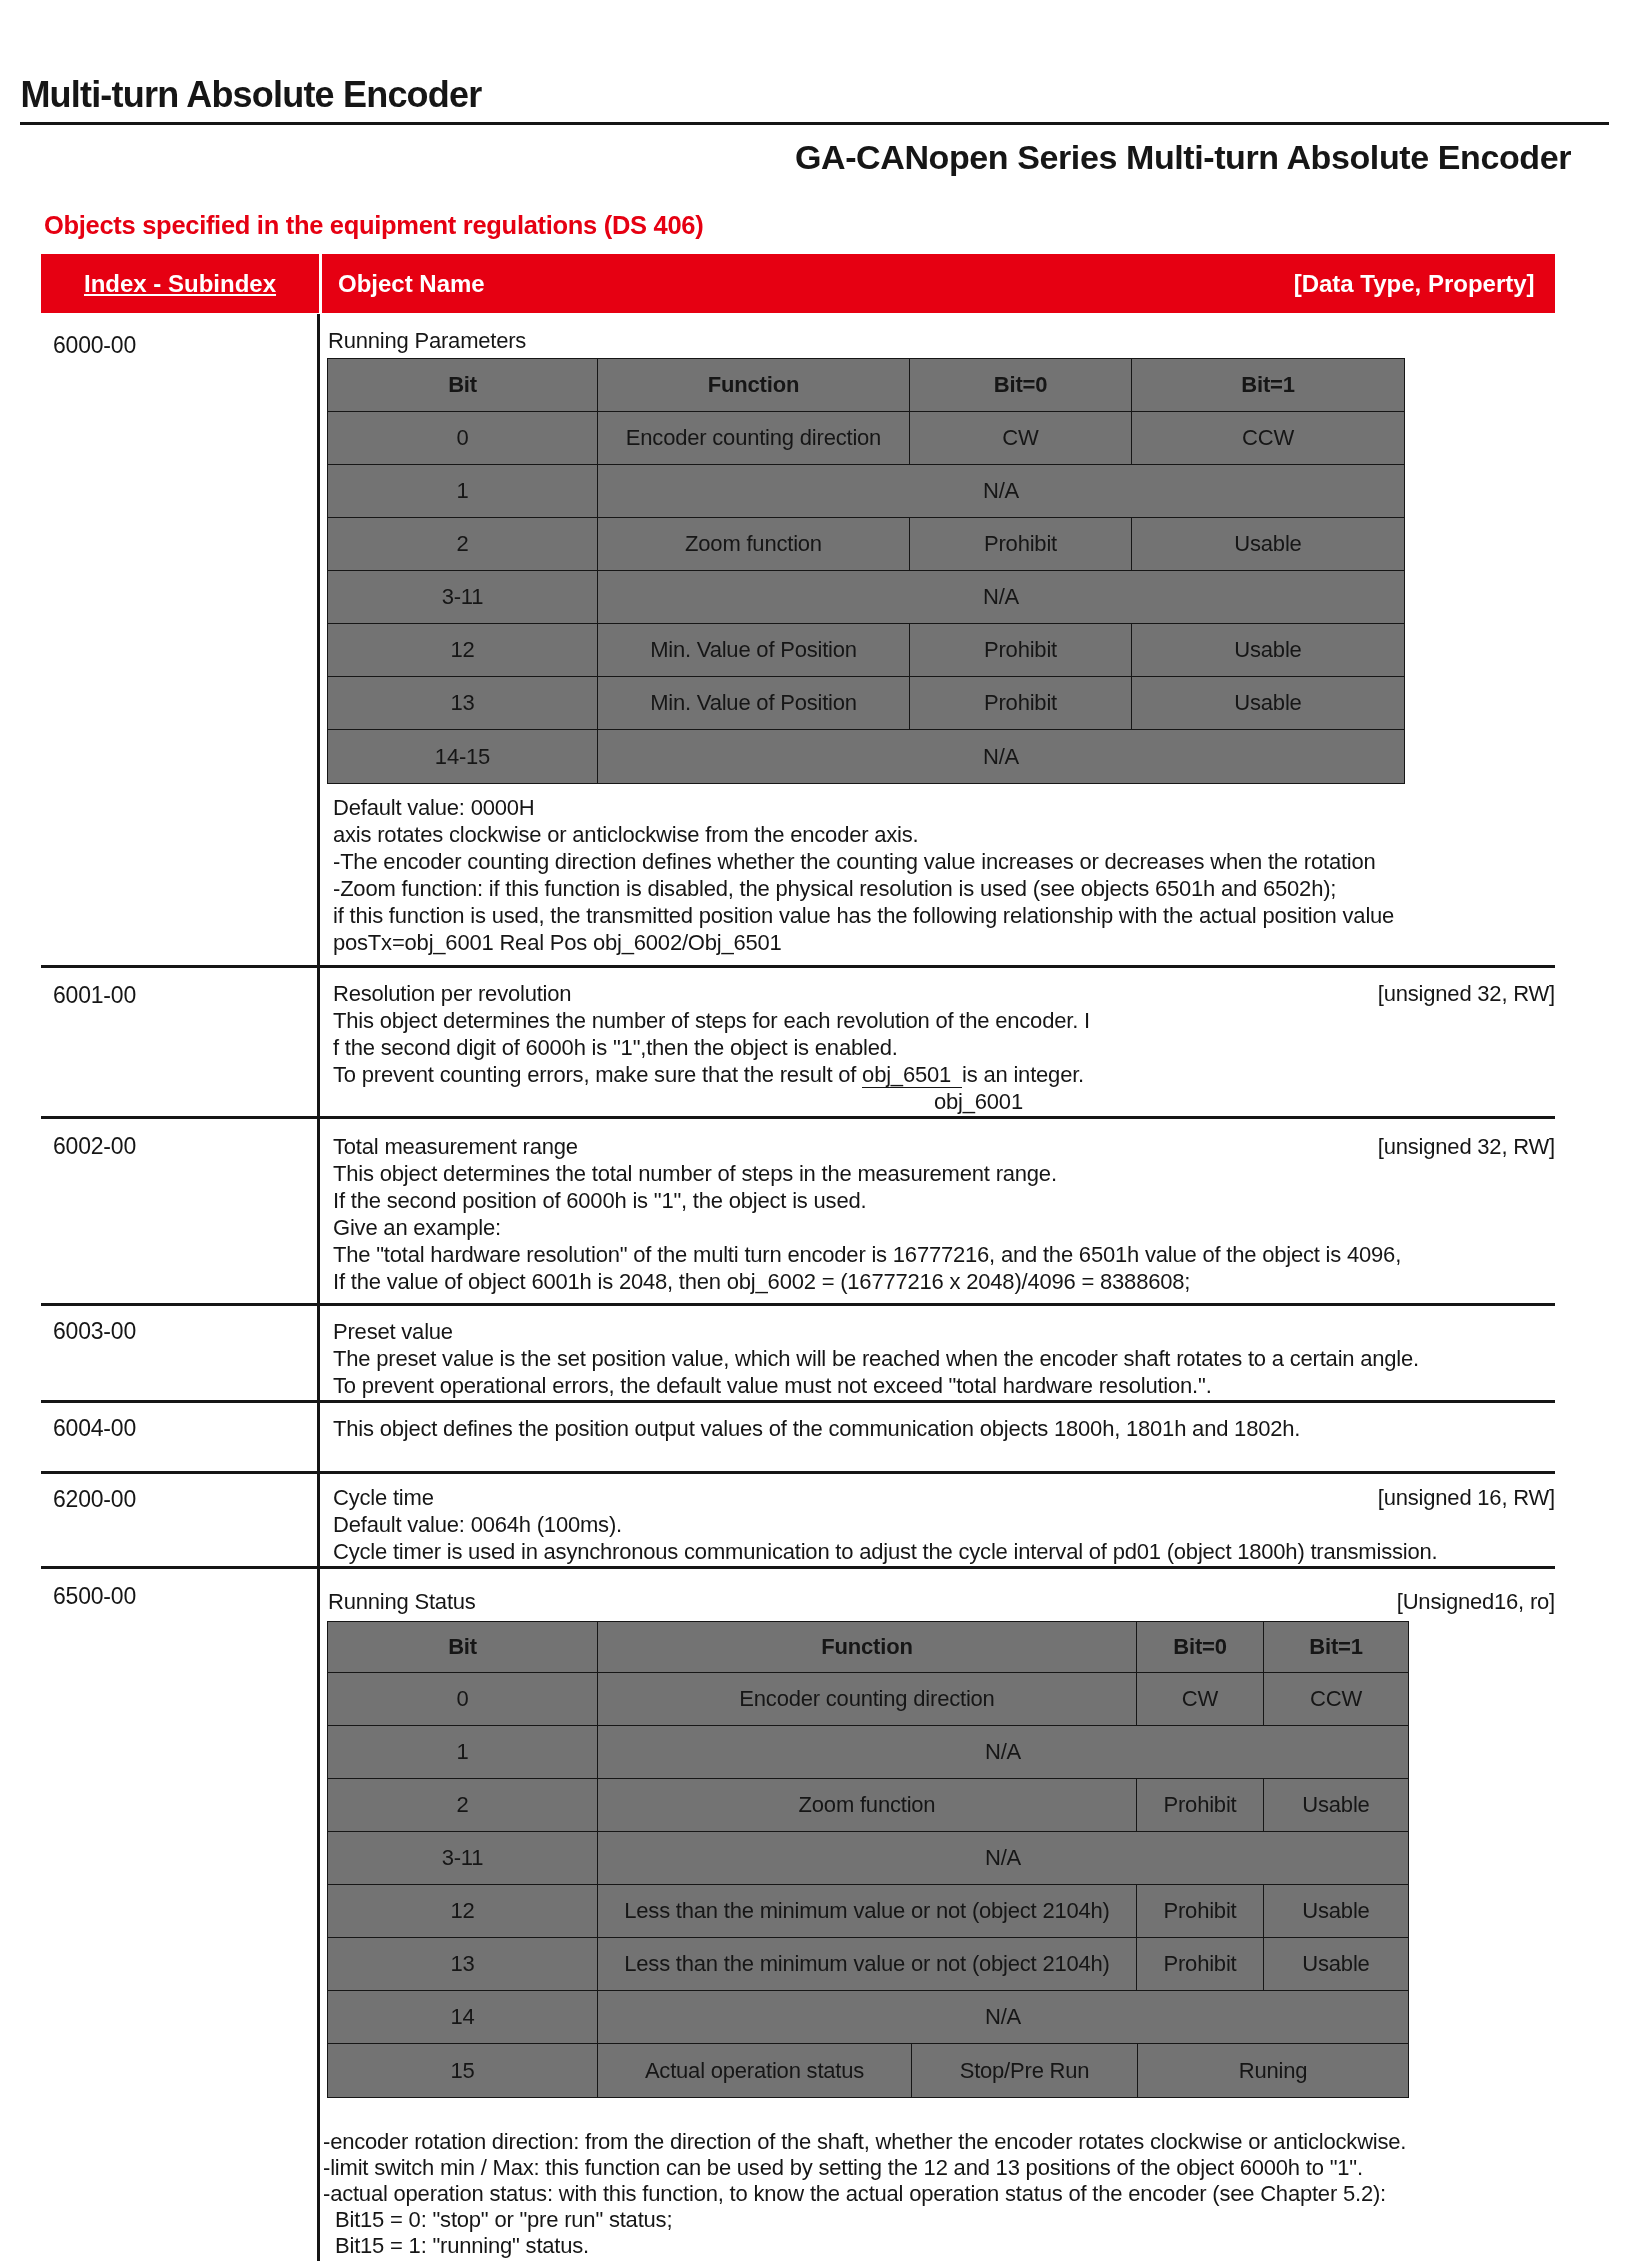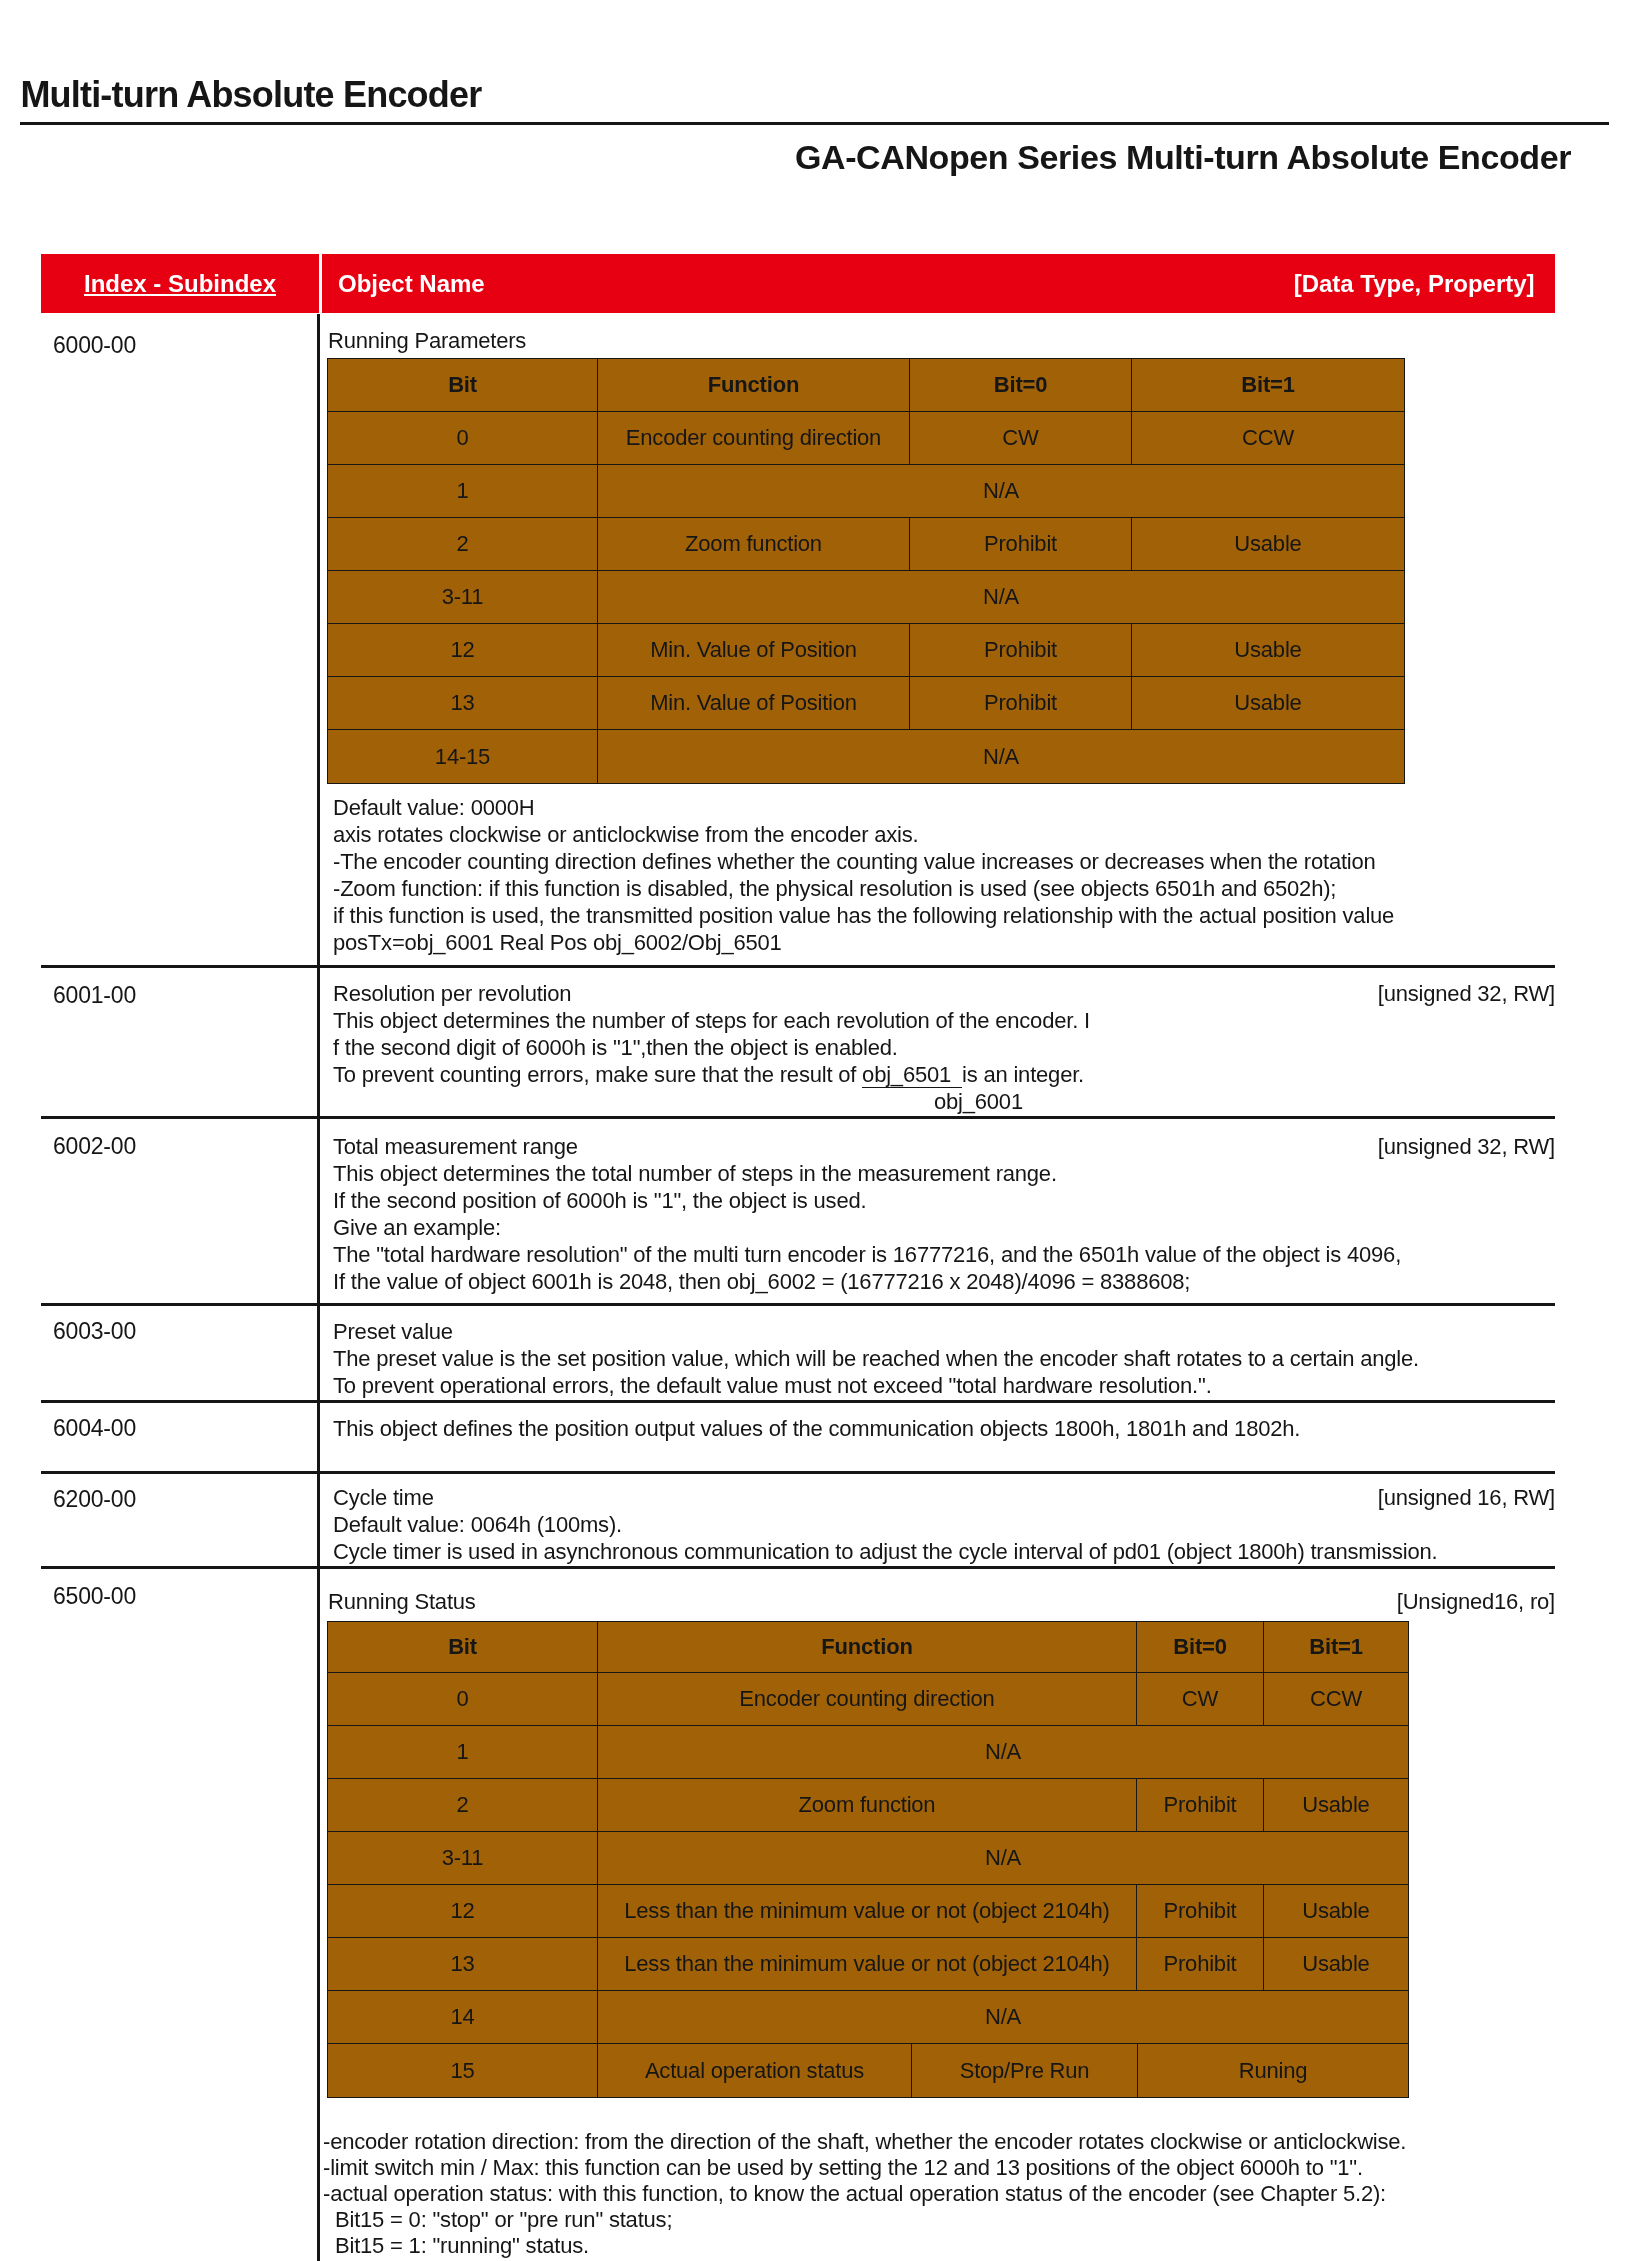--- a/index.html
+++ b/index.html
@@ -35,21 +35,21 @@
   
   .blk{font-size:22px;line-height:27px;letter-spacing:-0.2px;}
   .blk .line{white-space:nowrap;}
   .name-line{display:flex;justify-content:space-between;white-space:nowrap;}
   .tag{font-size:22px;}
   .u{border-bottom:1.7px solid #161616;padding-right:5.1px;}
   .denom{padding-left:601px;}
   .indent{padding-left:12px;}
 
   
-  .tbl{border:1.7px solid #161616;box-sizing:border-box;background:#a16207;}
+  .tbl{border:1.7px solid #161616;box-sizing:border-box;background:#737373;}
   .tr{display:flex;border-bottom:1.7px solid #161616;box-sizing:border-box;}
   .tr:last-child{border-bottom:none;}
   .td{display:flex;align-items:center;justify-content:center;border-right:1.7px solid #161616;box-sizing:border-box;
       font-size:22px;letter-spacing:-0.2px;white-space:nowrap;padding:0 5.1px;}
   .td:last-child{border-right:none;}
   .td.b{font-weight:700;}
   .t1{left:327px;top:320px;width:1078px;}
   .t1 .tr{height:53px;}
   .t1 .c1{flex:0 0 270px;}
   .t1 .c2{flex:0 0 312px;}
@@ -69,20 +69,21 @@
   .t2 .e4{flex:1;text-align:right;}
 </style>
 </head>
 <body>
 
 <div class="page">
 
   <div class="abs doc-title nowrap">Multi-turn Absolute Encoder</div>
   <div class="abs title-rule"></div>
   <div class="abs doc-subtitle nowrap">GA-CANopen Series Multi-turn Absolute Encoder</div>
+  <div class="abs red-heading nowrap">Objects specified in the equipment regulations (DS 406)</div>
 
   <div class="abs red-bar">
     <div class="th th-index nowrap">Index - Subindex</div>
     <div class="bar-div"></div>
     <div class="th th-object nowrap">Object Name</div>
     <div class="th th-type nowrap">[Data Type, Property]</div>
   </div>
 
   <div class="abs vline"></div>
   <div class="abs hdiv" style="top:927px;"></div>

